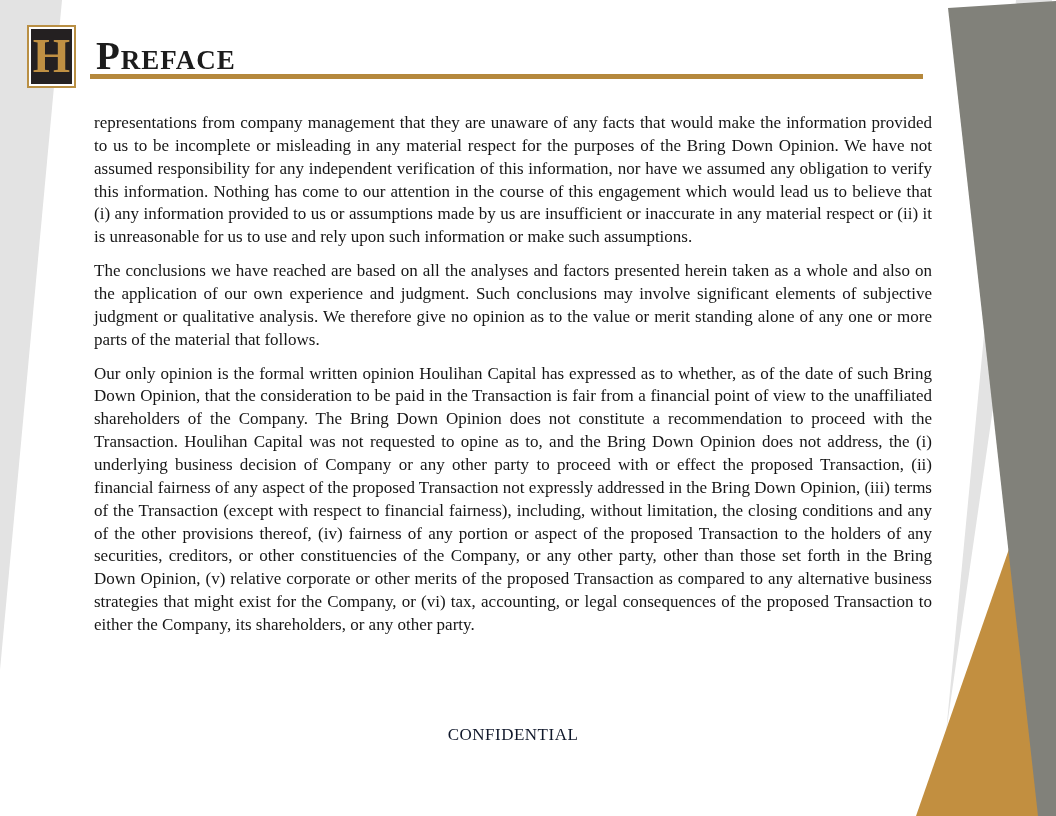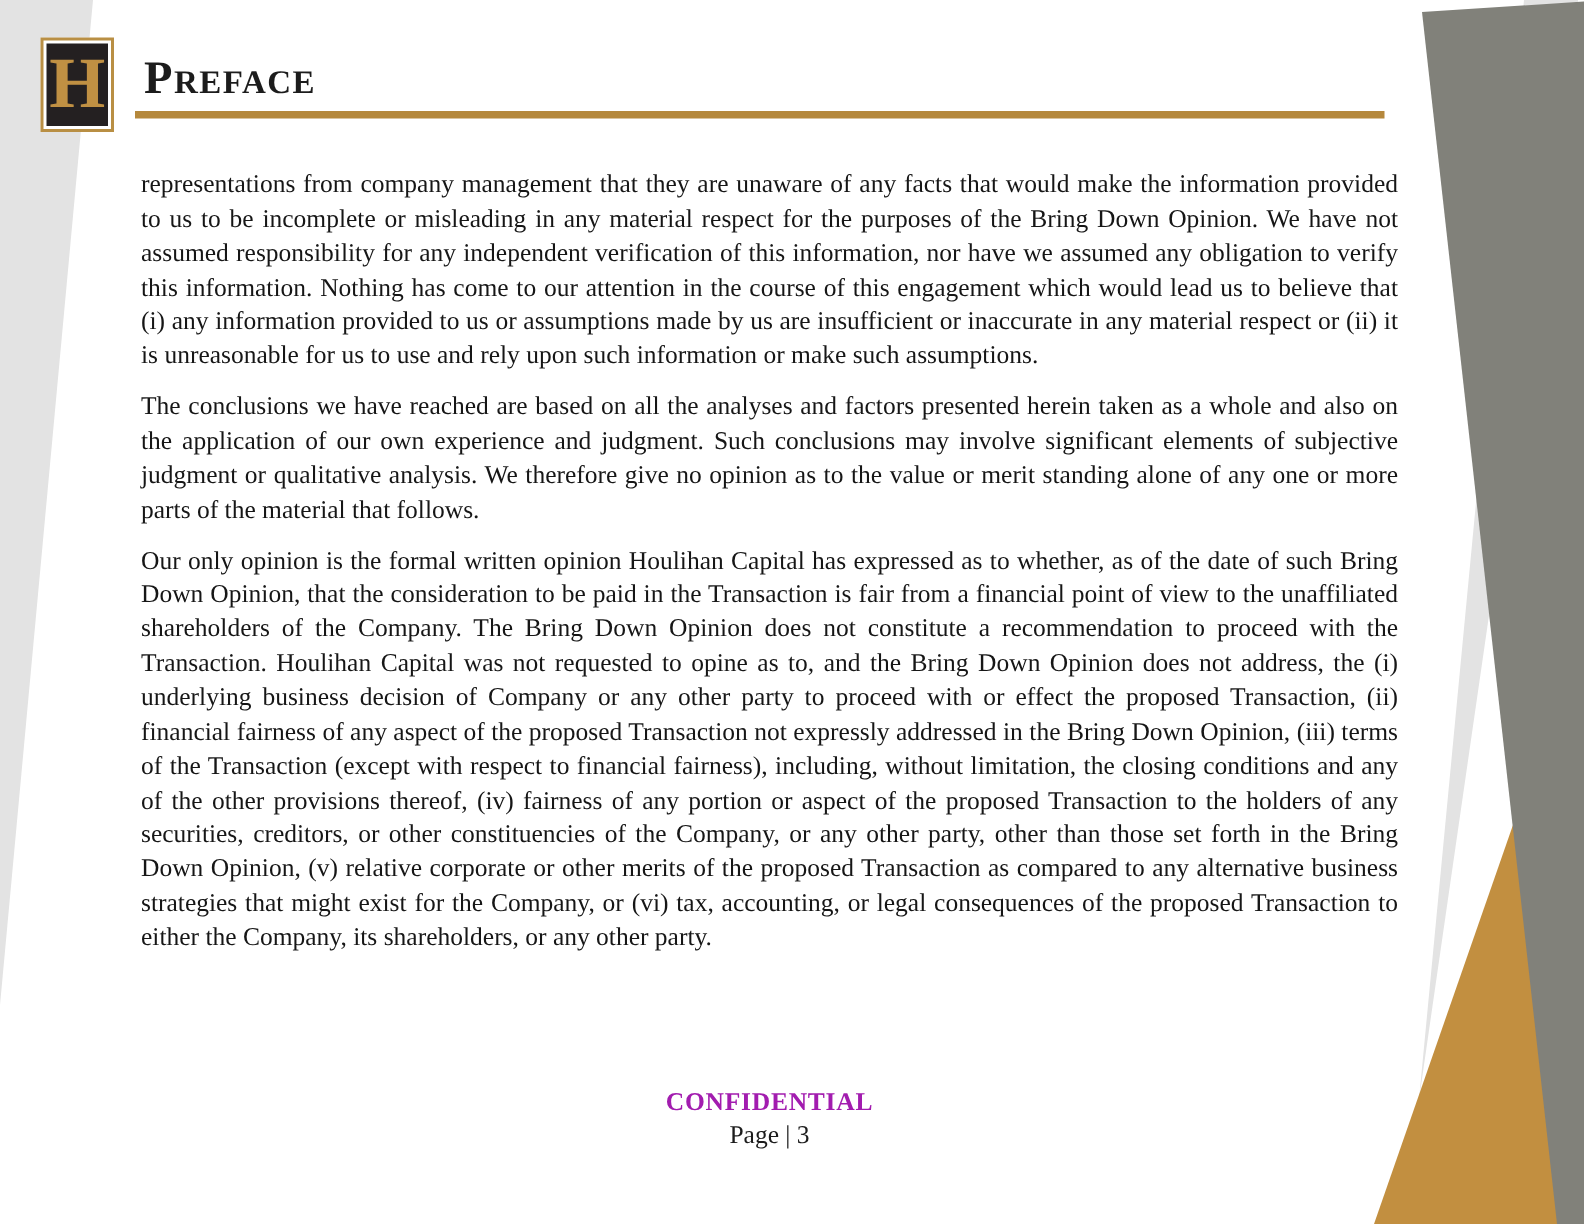--- a/index.html
+++ b/index.html
@@ -50,21 +50,21 @@
     transform: translateY(-1px);
   }
   .title {
     position: absolute;
     left: 96px;
     top: 36px;
     margin: 0;
     font-family: "Liberation Serif", serif;
     font-variant: small-caps;
     font-weight: bold;
-    font-size: 31px;
+    font-size: 39px;
     letter-spacing: 1px;
     color: #1c1c1c;
     line-height: 1;
   }
   .title-rule {
     position: absolute;
     left: 90px;
     top: 74px;
     width: 833px;
     height: 5px;
@@ -87,22 +87,21 @@
     position: absolute;
     left: 94px;
     top: 724px;
     width: 838px;
     text-align: center;
     line-height: 1.3;
   }
   .confidential {
     font-size: 17px;
     letter-spacing: 0.5px;
-    color: #a21caf;
-    font-weight: bold;
+    color: #0f172a;
   }
   .page-num {
     font-size: 17px;
     color: #1c1c1c;
   }
 </style>
 </head>
 <body>
 
 <div class="page">
@@ -124,16 +123,15 @@
   <div class="title-rule"></div>
 
   <div class="content">
     <p>representations from company management that they are unaware of any facts that would make the information provided to us to be incomplete or misleading in any material respect for the purposes of the Bring Down Opinion. We have not assumed responsibility for any independent verification of this information, nor have we assumed any obligation to verify this information. Nothing has come to our attention in the course of this engagement which would lead us to believe that (i) any information provided to us or assumptions made by us are insufficient or inaccurate in any material respect or (ii) it is unreasonable for us to use and rely upon such information or make such assumptions.</p>
     <p>The conclusions we have reached are based on all the analyses and factors presented herein taken as a whole and also on the application of our own experience and judgment. Such conclusions may involve significant elements of subjective judgment or qualitative analysis. We therefore give no opinion as to the value or merit standing alone of any one or more parts of the material that follows.</p>
     <p>Our only opinion is the formal written opinion Houlihan Capital has expressed as to whether, as of the date of such Bring Down Opinion, that the consideration to be paid in the Transaction is fair from a financial point of view to the unaffiliated shareholders of the Company. The Bring Down Opinion does not constitute a recommendation to proceed with the Transaction. Houlihan Capital was not requested to opine as to, and the Bring Down Opinion does not address, the (i) underlying business decision of Company or any other party to proceed with or effect the proposed Transaction, (ii) financial fairness of any aspect of the proposed Transaction not expressly addressed in the Bring Down Opinion, (iii) terms of the Transaction (except with respect to financial fairness), including, without limitation, the closing conditions and any of the other provisions thereof, (iv) fairness of any portion or aspect of the proposed Transaction to the holders of any securities, creditors, or other constituencies of the Company, or any other party, other than those set forth in the Bring Down Opinion, (v) relative corporate or other merits of the proposed Transaction as compared to any alternative business strategies that might exist for the Company, or (vi) tax, accounting, or legal consequences of the proposed Transaction to either the Company, its shareholders, or any other party.</p>
   </div>
 
   <div class="footer">
     <div class="confidential">CONFIDENTIAL</div>
-    <div class="page-num">Page | 3</div>
   </div>
 
 </div>
 
 </body></html>

